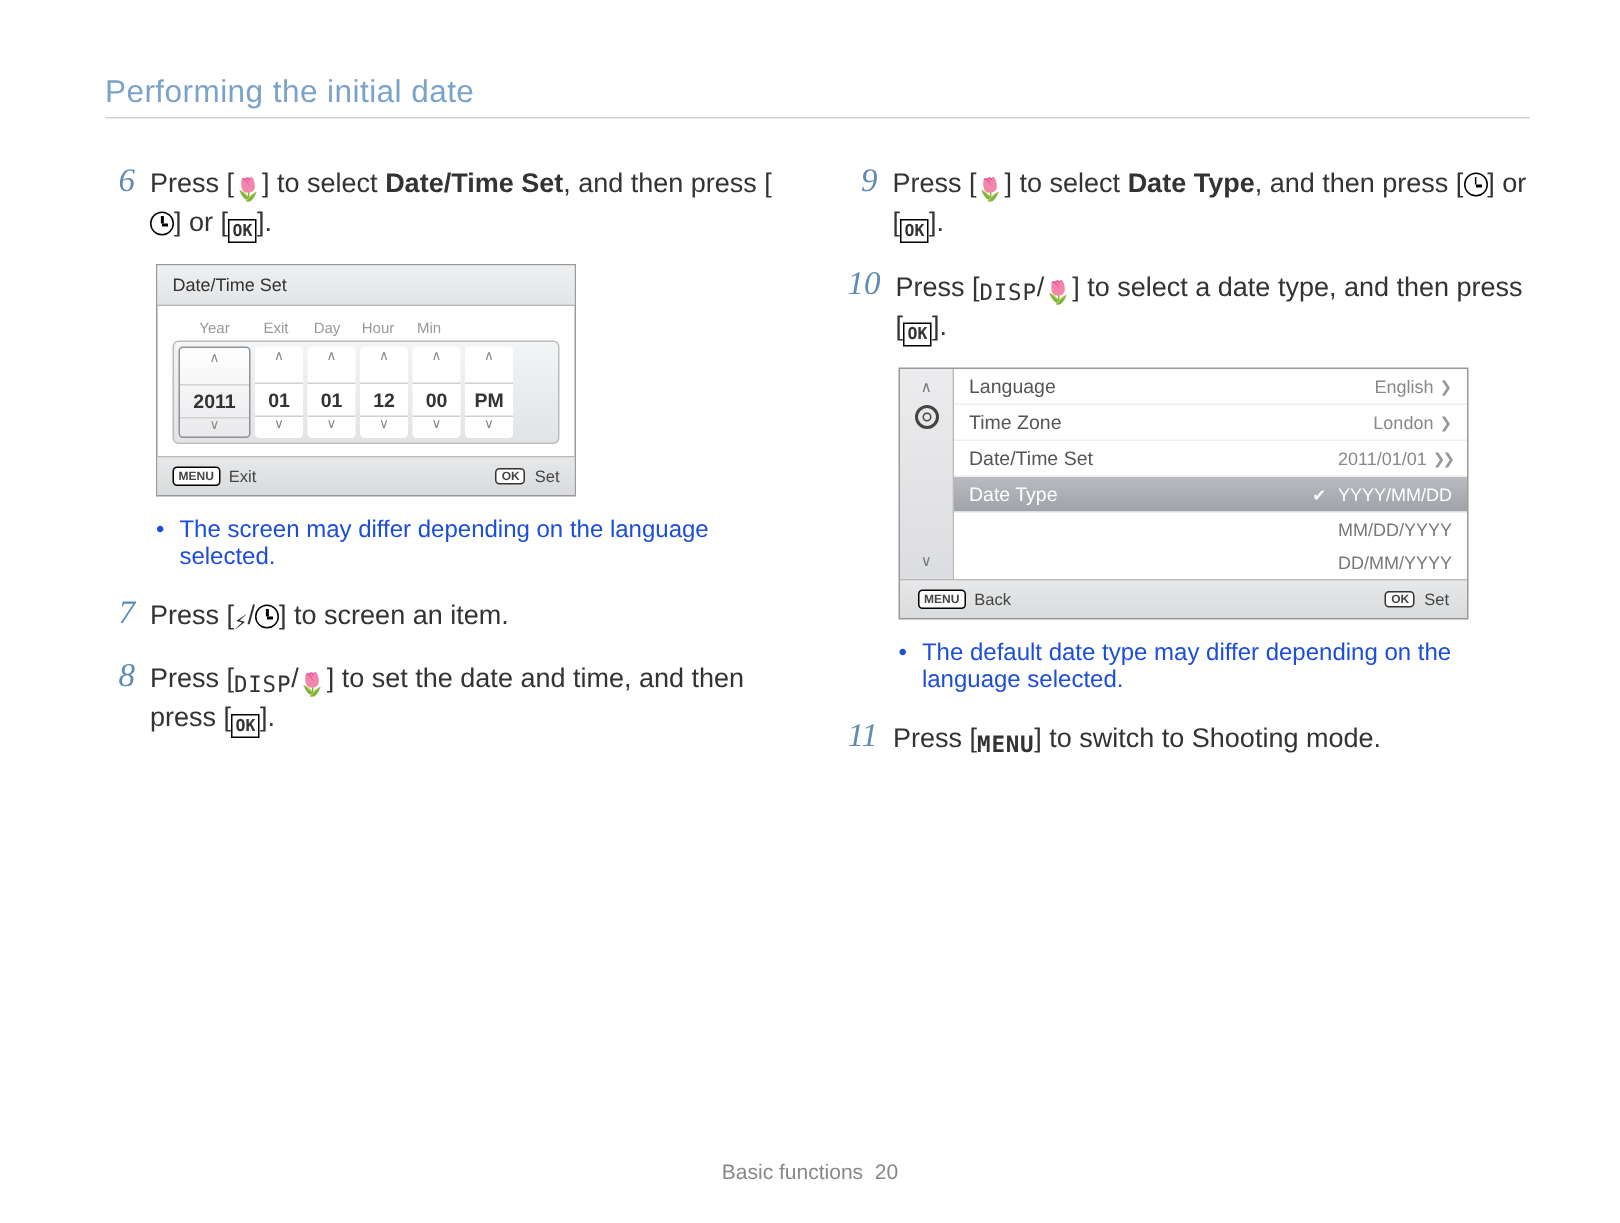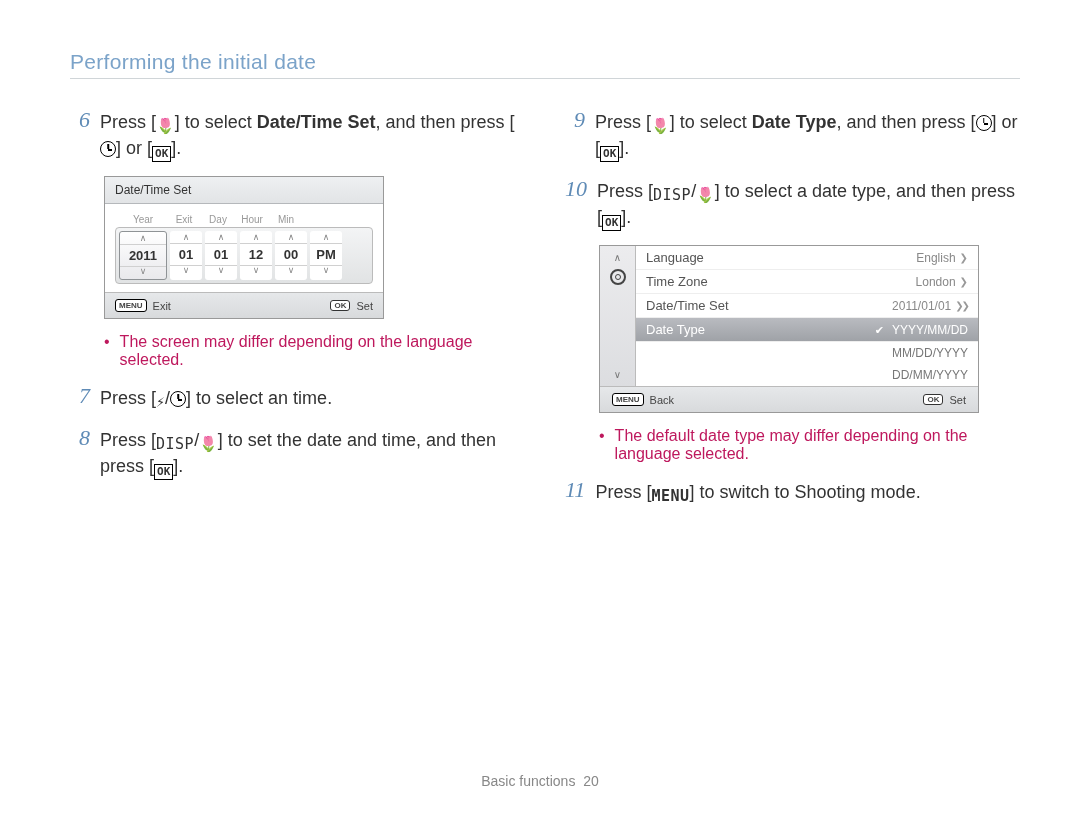--- a/index.html
+++ b/index.html
@@ -65,21 +65,21 @@
   .icon-timer::after{ content:""; position:absolute; width:4px; height:1.5px; background:#000; left:50%; top:50%; transform-origin:left; }
   .icon-flash::before { content: "\26A1"; font-size: 15px; }
   .icon-ok { border:1.5px solid #000; padding:0 2px; font-size:11px; letter-spacing:0; }
   .icon-disp { font-weight:normal; font-size:15px; letter-spacing:0.5px; }
   .icon-menu { font-weight:bold; font-size:15px; letter-spacing:0.5px; }
   .icon-menu-box { display:inline-block; border:1px solid #000; border-radius:3px; font-size:8px; font-weight:bold; padding:1px 3px; vertical-align:1px; background:#fff; }
 
   .note {
     display:flex;
     font-size:16px;
-    color:#be185d;
+    color:#1d4ed8;
     margin: 14px 0 14px 34px;
   }
   .note::before{
     content:"•";
     margin-right:10px;
   }
 
   
   .cam-screen {
     width: 280px;
@@ -113,20 +113,21 @@
     font-size:13px;
     padding:2px 0;
     position:relative;
   }
   .wheel.y{width:48px;} .wheel.m{width:32px;} .wheel.d{width:32px;} .wheel.h{width:32px;} .wheel.mn{width:32px;} .wheel.ap{width:32px;}
   .wheel-val {
     border-top:1px solid #d0d0d0;
     border-bottom:1px solid #d0d0d0;
     padding:3px 0;
     font-weight:bold;
+    margin-top:12px;
   }
   .wheel .arw { font-size:9px; color:#888; line-height:8px; height:10px; }
   .wheel.y.sel { background: linear-gradient(#fff,#e9e9ec); border:1px solid #8f9396; }
   .cs-footer {
     display:flex;
     justify-content:space-between;
     padding:6px 10px 6px;
     border-top:1px solid #bbb;
     background: linear-gradient(#e6e8ea,#d8dadc);
     font-size:11px;
@@ -277,21 +278,21 @@
         </div>
       </div>
 
       <div class="note">
           <span>The screen may differ depending on the language selected.</span>
         </div>
 
       <div class="step">
         <div class="step-num">7</div>
         <div class="step-body">
-          <span>Press [</span><span class="icon icon-flash"></span><span>/</span><span class="icon-timer"></span><span>] to select an time.</span>
+          <span>Press [</span><span class="icon icon-flash"></span><span>/</span><span class="icon-timer"></span><span>] to screen an item.</span>
         </div>
       </div>
 
       <div class="step">
         <div class="step-num">8</div>
         <div class="step-body">
           <span>Press [</span><span class="icon icon-disp">DISP</span><span>/</span><span class="icon icon-macro"></span><span>] to set the date and time, and then press [</span><span class="icon icon-ok">OK</span><span>].</span>
         </div>
       </div>
 

